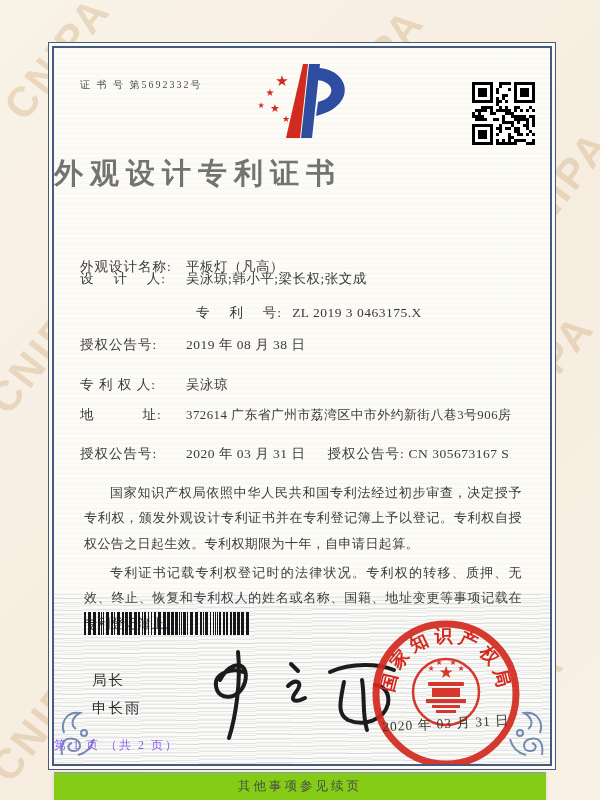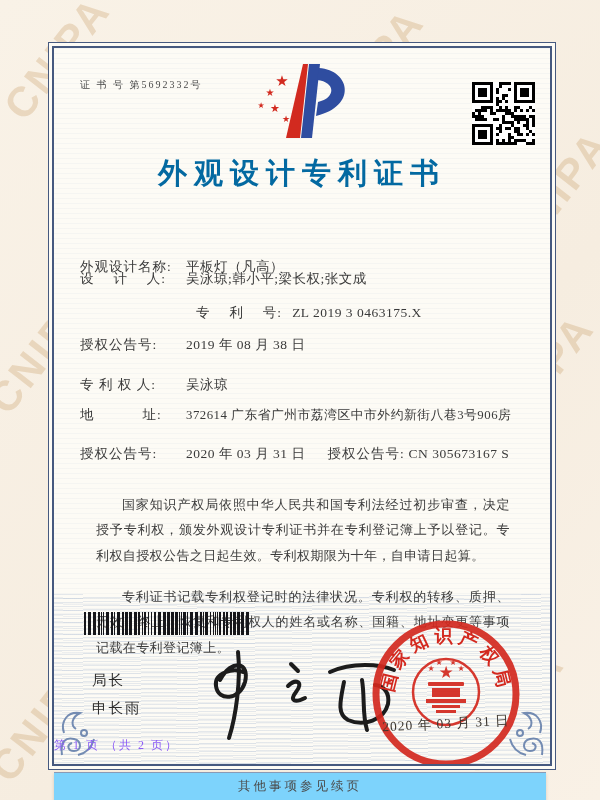--- a/index.html
+++ b/index.html
@@ -31,52 +31,52 @@
     background:repeating-linear-gradient(179deg,rgba(98,130,180,.16) 0 1px,transparent 1px 4px),
                repeating-linear-gradient(181deg,rgba(98,130,180,.10) 0 1px,transparent 1px 6px);
     pointer-events:none;
   }
   .cert-number{
     position:absolute;left:26px;top:30px;font-size:10px;color:#4a4a4a;letter-spacing:2px;
   }
   .logo{position:absolute;left:194px;top:12px;width:120px;height:84px;}
   .qr{position:absolute;right:15px;top:34px;width:63px;height:63px;background:#fff;}
   .title{
-    position:absolute;left:0;top:106px;width:100%;text-align:center;
-    font-size:29px;font-weight:bold;color:#0369a1;letter-spacing:7px;
+    position:absolute;left:0;top:106px;width:100%;text-align:left;
+    font-size:29px;font-weight:bold;color:#737373;letter-spacing:7px;
   }
   .fields{position:absolute;left:26px;top:188px;right:22px;}
   .field-row{position:absolute;left:0;right:0;font-size:13.5px;color:#3a3a3a;white-space:nowrap;}
   .field-label{display:inline-block;min-width:106px;letter-spacing:1px;}
   .field-value{letter-spacing:.5px;}
   .field-label2{margin-left:22px;letter-spacing:1px;}
   .body-text{
     position:absolute;left:26px;top:428px;right:24px;
     font-size:13px;line-height:1.95;color:#3c3c3c;text-align:justify;
   }
-  .body-text p{margin:16px;text-indent:2em;letter-spacing:.4px;}
+  .body-text p{margin:4px;text-indent:2em;letter-spacing:.4px;}
   .barcode{position:absolute;left:30px;top:564px;height:23px;display:flex;align-items:stretch;}
   .barcode div{background:#16161a;}
   .signer{
     position:absolute;left:38px;top:618px;
     font-family:"Liberation Sans","DejaVu Sans",sans-serif;
     font-size:14.5px;color:#2c2c2c;line-height:28px;letter-spacing:2px;
   }
   .signature{position:absolute;left:128px;top:592px;width:232px;height:112px;}
   .seal{position:absolute;left:316px;top:570px;width:152px;height:152px;z-index:5;}
   .page-indicator{
     position:absolute;left:0;bottom:10px;width:100%;text-align:left;
     font-size:12px;color:#8b5cf6;letter-spacing:2px;
   }
   .corner-ornament{position:absolute;bottom:5px;width:48px;height:56px;opacity:.85;}
   .corner-ornament.left{left:4px;}
   .corner-ornament.right{right:4px;transform:scaleX(-1);}
   .next-page{
     position:absolute;left:54px;top:772px;width:492px;height:28px;
-    background:#7dd3fc;border-top:1px solid #8a9ab5;box-shadow:0 2px 3px rgba(120,100,70,.25);
+    background:#84cc16;border-top:1px solid #8a9ab5;box-shadow:0 2px 3px rgba(120,100,70,.25);
     text-align:center;font-size:12.5px;color:#4a4a4a;letter-spacing:3px;line-height:26px;z-index:3;
   }
 </style>
 </head>
 <body>
 
 <div id="watermarks">
     <span class="watermark" style="left: -14px; top: 34px;">CNIPA</span>
     <span class="watermark" style="left: 300px; top: 46px;">CNIPA</span>
     <span class="watermark" style="left: 486px; top: 168px;">CNIPA</span>

